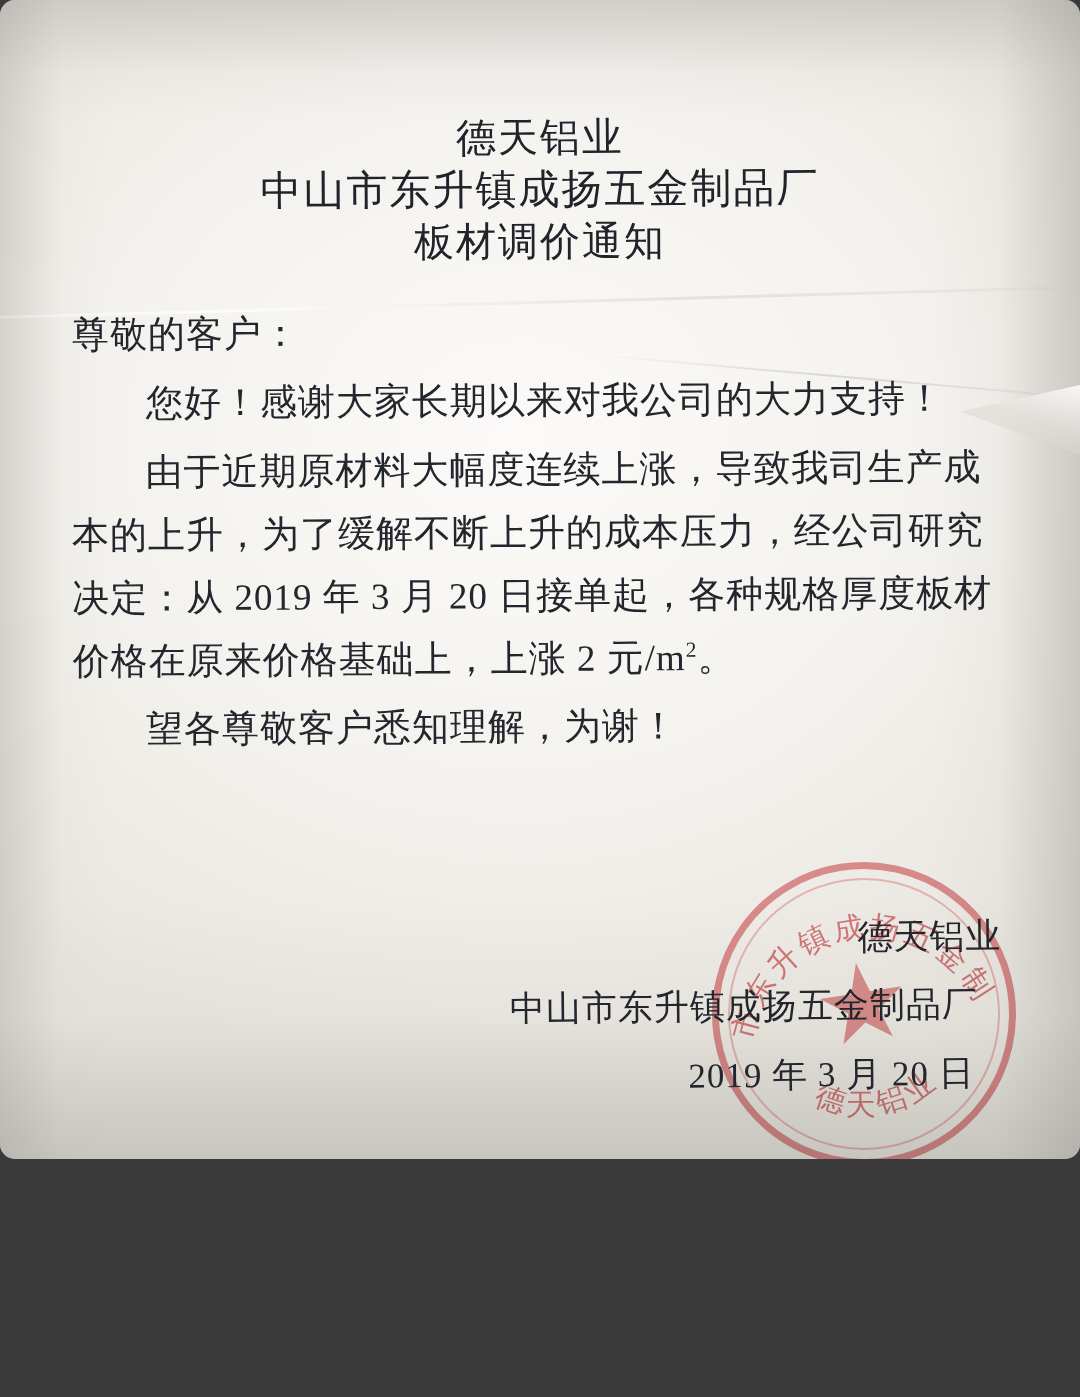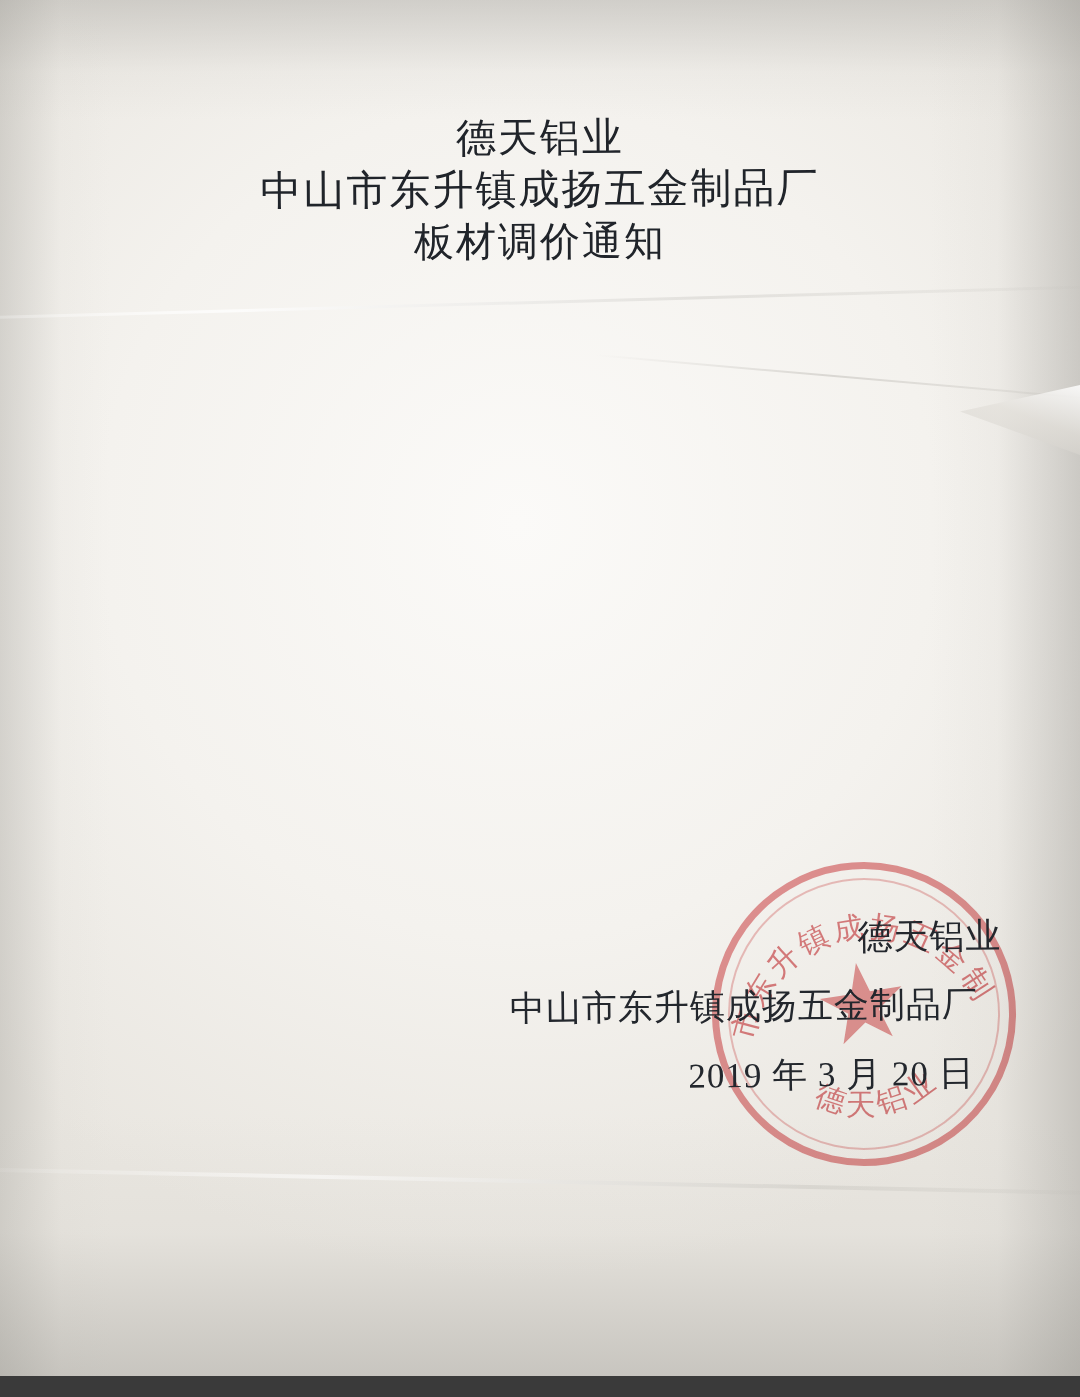--- a/index.html
+++ b/index.html
@@ -7,24 +7,25 @@
     margin: 0;
     padding: 0;
     background: #3a3a3a;
   }
   body {
     font-family: "Liberation Serif", "DejaVu Serif", serif;
   }
   .page {
     position: relative;
     width: 1080px;
-    height: 1376px;
+    height: 1159px;
     overflow: hidden;
     background:
       radial-gradient(ellipse 70% 55% at 48% 38%, #fbfaf8 0%, #f4f2ee 55%, #e9e6e0 100%);
+    border-radius: 15px;
   }
   
   .paper-shade-top {
     position: absolute;
     left: 0; top: 0; width: 100%; height: 120px;
     background: linear-gradient(180deg, rgba(170,168,163,0.45) 0%, rgba(200,198,193,0.12) 60%, rgba(255,255,255,0) 100%);
     pointer-events: none;
   }
   .paper-shade-left {
     position: absolute;
@@ -184,20 +185,26 @@
   <div class="corner-fold"></div>
 
   <div class="doc">
 
     <div class="titles">
       <div class="title-line t1">德天铝业</div>
       <div class="title-line t2">中山市东升镇成扬五金制品厂</div>
       <div class="title-line t3">板材调价通知</div>
     </div>
 
+    <div class="body-text">
+      <div class="salutation">尊敬的客户：</div>
+      <div class="para">您好！感谢大家长期以来对我公司的大力支持！</div>
+      <div class="para p-long"><span>由于近期原材料大幅度连续上涨，导致我司生产成本的上升，为了缓解不断上升的成本压力，经公司研究决定：从 2019 年 3 月 20 日接单起，各种规格厚度板材价格在原来价格基础上，上涨 2 元/m</span><sup class="sup">2</sup><span>。</span></div>
+      <div class="para">望各尊敬客户悉知理解，为谢！</div>
+    </div>
 
     <div class="signature">
       <div class="sig-line brand">德天铝业</div>
       <div class="sig-line company">中山市东升镇成扬五金制品厂</div>
       <div class="sig-line date">2019 年 3 月 20 日</div>
     </div>
 
     <div class="stamp">
       <div class="inner-ring"></div>
       <div class="star"></div>

